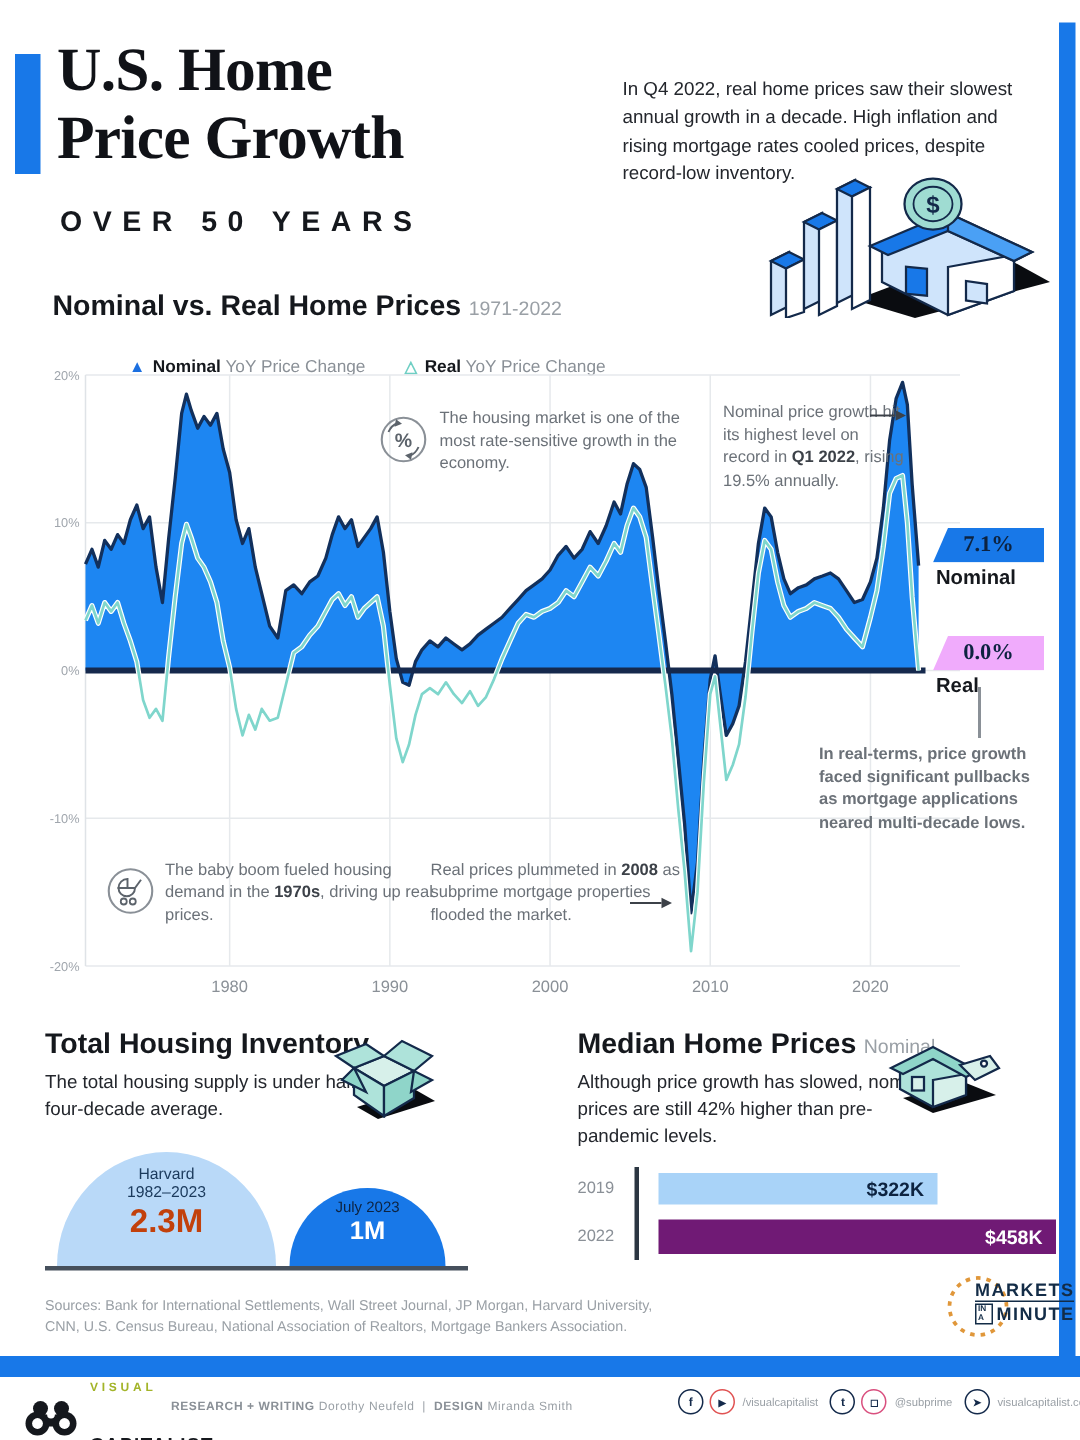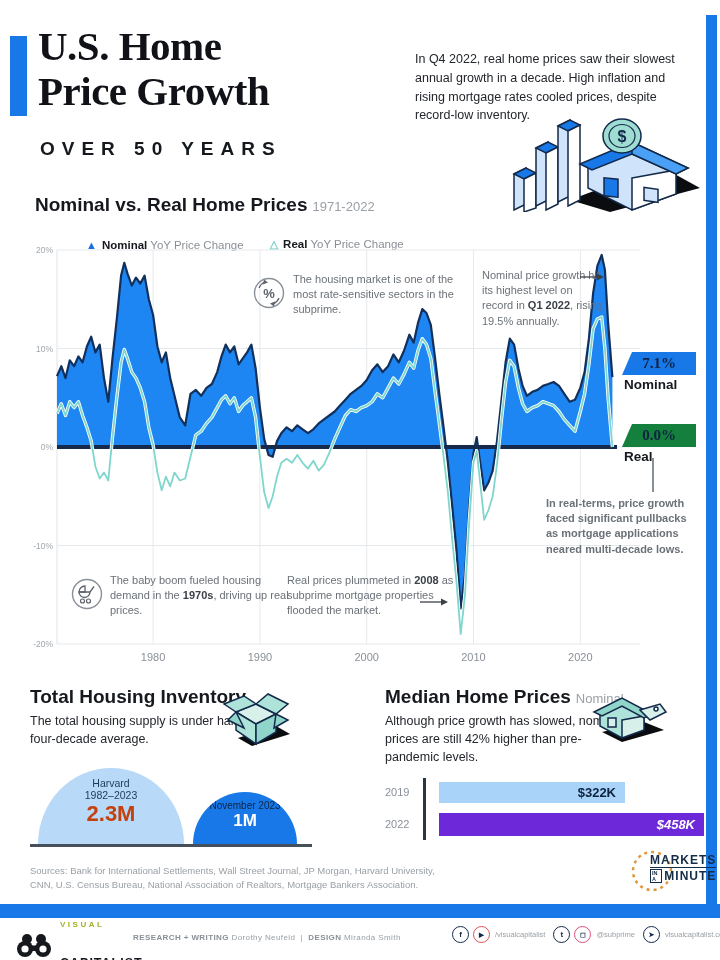--- a/index.html
+++ b/index.html
@@ -50,36 +50,36 @@
   .baseline{left:30px;top:844px;width:282px;height:3px;background:#46505c;}
 
   
   #median-bars{left:385px;top:780px;width:312px;height:60px;}
   .mrow{position:absolute;left:0;height:24px;display:flex;align-items:center;}
   .myear{width:38px;font-size:11px;color:#8a9097;}
   .maxis{position:absolute;left:38px;top:-2px;width:3px;height:62px;background:#2b3642;}
   .mbar{height:21px;display:flex;align-items:center;justify-content:flex-end;
         padding-right:9px;box-sizing:border-box;font-weight:bold;font-size:13px;margin-left:16px;}
   .mbar.light{background:#a9d3f8;color:#0d2340;}
-  .mbar.dark{background:#6d28d9;color:#ffffff;height:23px;font-style:italic;}
+  .mbar.dark{background:#701a75;color:#ffffff;height:23px;}
 
   .sources{left:30px;top:864px;width:420px;font-size:9.5px;line-height:1.5;color:#9aa0a6;}
 
   
   .mim{left:628px;top:842px;width:86px;height:60px;}
   .mim-text{position:absolute;left:22px;top:12px;color:#132c47;font-weight:bold;
             letter-spacing:1px;font-size:12px;line-height:1.1;}
   .mim-sub{display:flex;align-items:center;gap:2px;border-top:1.5px solid #132c47;padding-top:1px;}
   .mim-ina{font-size:5.5px;border:1px solid #132c47;padding:0 1px;letter-spacing:0;}
 
   
   .vc-logo{left:14px;top:920px;display:flex;align-items:center;gap:6px;}
   .vc-visual{font-size:8px;font-weight:bold;letter-spacing:2.5px;color:#a3b429;}
   .vc-cap{font-size:12.5px;font-weight:bold;letter-spacing:1px;color:#15181d;line-height:1.05;margin-top:28px;}
-  .credits{left:133px;top:933px;font-size:8px;color:#9aa0a6;letter-spacing:0.4px;}
+  .credits{left:114px;top:933px;font-size:8px;color:#9aa0a6;letter-spacing:0.4px;}
   .credits b{color:#8a9097;}
   .socials{left:452px;top:926px;display:flex;align-items:center;gap:4px;}
   .soc-circle{width:15px;height:15px;border-radius:50%;display:flex;align-items:center;
               justify-content:center;font-size:8px;font-weight:bold;color:#13294a;}
   .soc-handle{font-size:7.5px;color:#9aa0a6;margin:0 4px 0 1px;}
 </style>
 </head>
 <body>
 
 <div class="abs right-strip"></div>
@@ -166,33 +166,33 @@
   </svg>
 
 <svg class="abs icon-circle" style="left:252px;top:276px;" viewBox="0 0 34 34">
   <circle cx="17" cy="17" r="14.5" fill="none" stroke="#8a9097" stroke-width="1.4"></circle>
   <text x="17" y="22" text-anchor="middle" font-size="13" font-weight="bold" fill="#5c636b" font-family="Liberation Sans, sans-serif">%</text>
   <path d="M7 12 A11 11 0 0 1 13 6" fill="none" stroke="#5c636b" stroke-width="1.3"></path>
   <polygon points="12,3.5 16,6.5 11,8.5" fill="#5c636b"></polygon>
   <path d="M27 22 A11 11 0 0 1 21 28" fill="none" stroke="#5c636b" stroke-width="1.3"></path>
   <polygon points="22,30.5 18,27.5 23,25.5" fill="#5c636b"></polygon>
 </svg>
-<div class="abs ann" style="left:293px;top:272px;width:178px;">The housing market is one of the most rate-sensitive sectors in the subprime.</div>
+<div class="abs ann" style="left:293px;top:272px;width:178px;">The housing market is one of the most rate-sensitive growth in the economy.</div>
 
 <div class="abs ann" style="left:482px;top:268px;width:122px;">
   <span>Nominal price growth hit its highest level on record in </span><b>Q1 2022</b><span>, rising 19.5% annually.</span>
 </div>
 <svg class="abs" style="left:580px;top:272px;" width="24" height="10" viewBox="0 0 24 10">
   <line x1="0" y1="5" x2="17" y2="5" stroke="#3c4148" stroke-width="1.3"></line>
   <polygon points="17,1.5 24,5 17,8.5" fill="#3c4148"></polygon>
 </svg>
 
 <div class="abs ribbon" style="left:622px;top:352px;background:#1878e8;">7.1%</div>
 <div class="abs ribbon-label" style="left:624px;top:377px;">Nominal</div>
-<div class="abs ribbon" style="left:622px;top:424px;background:#15803d;">0.0%</div>
+<div class="abs ribbon" style="left:622px;top:424px;background:#f0abfc;">0.0%</div>
 <div class="abs ribbon-label" style="left:624px;top:449px;">Real</div>
 <div class="abs connector" style="left:652px;top:458px;height:34px;"></div>
 
 <div class="abs ann" style="left:546px;top:496px;width:150px;font-weight:bold;">In real-terms, price growth faced significant pullbacks as mortgage applications neared multi-decade lows.</div>
 
 <svg class="abs icon-circle" style="left:70px;top:577px;" viewBox="0 0 34 34">
   <circle cx="17" cy="17" r="14.5" fill="none" stroke="#8a9097" stroke-width="1.4"></circle>
   <path d="M9 15 h11 a5.5 5.5 0 0 1 -11 0 z" fill="none" stroke="#5c636b" stroke-width="1.3"></path>
   <path d="M9 15 a6 6 0 0 1 6 -6 l0 6 z" fill="none" stroke="#5c636b" stroke-width="1.3"></path>
   <line x1="20" y1="15" x2="24" y2="9.5" stroke="#5c636b" stroke-width="1.3"></line>
@@ -225,21 +225,21 @@
     <polygon points="58,28 70,34 56,42" fill="#8fd5c9"></polygon>
   </g>
 </svg>
 
 <div class="abs dome dome-big">
   <div class="dome-l1">Harvard</div>
   <div class="dome-l2">1982–2023</div>
   <div class="dome-v">2.3M</div>
 </div>
 <div class="abs dome dome-small">
-  <div class="dome-l1">November 2023</div>
+  <div class="dome-l1">July 2023</div>
   <div class="dome-v">1M</div>
 </div>
 <div class="abs baseline"></div>
 
 <div class="abs" style="left:385px;top:686px;">
   <span class="sec-title">Median Home Prices</span><span class="sec-tag">Nominal</span>
 </div>
 <div class="abs sec-desc" style="left:385px;top:712px;width:248px;">Although price growth has slowed, nominal prices are still 42% higher than pre-pandemic levels.</div>
 <svg class="abs" style="left:588px;top:684px;" width="82" height="62" viewBox="0 0 82 62">
   <polygon points="14,48 56,38 76,46 34,58" fill="#0a0c10"></polygon>

